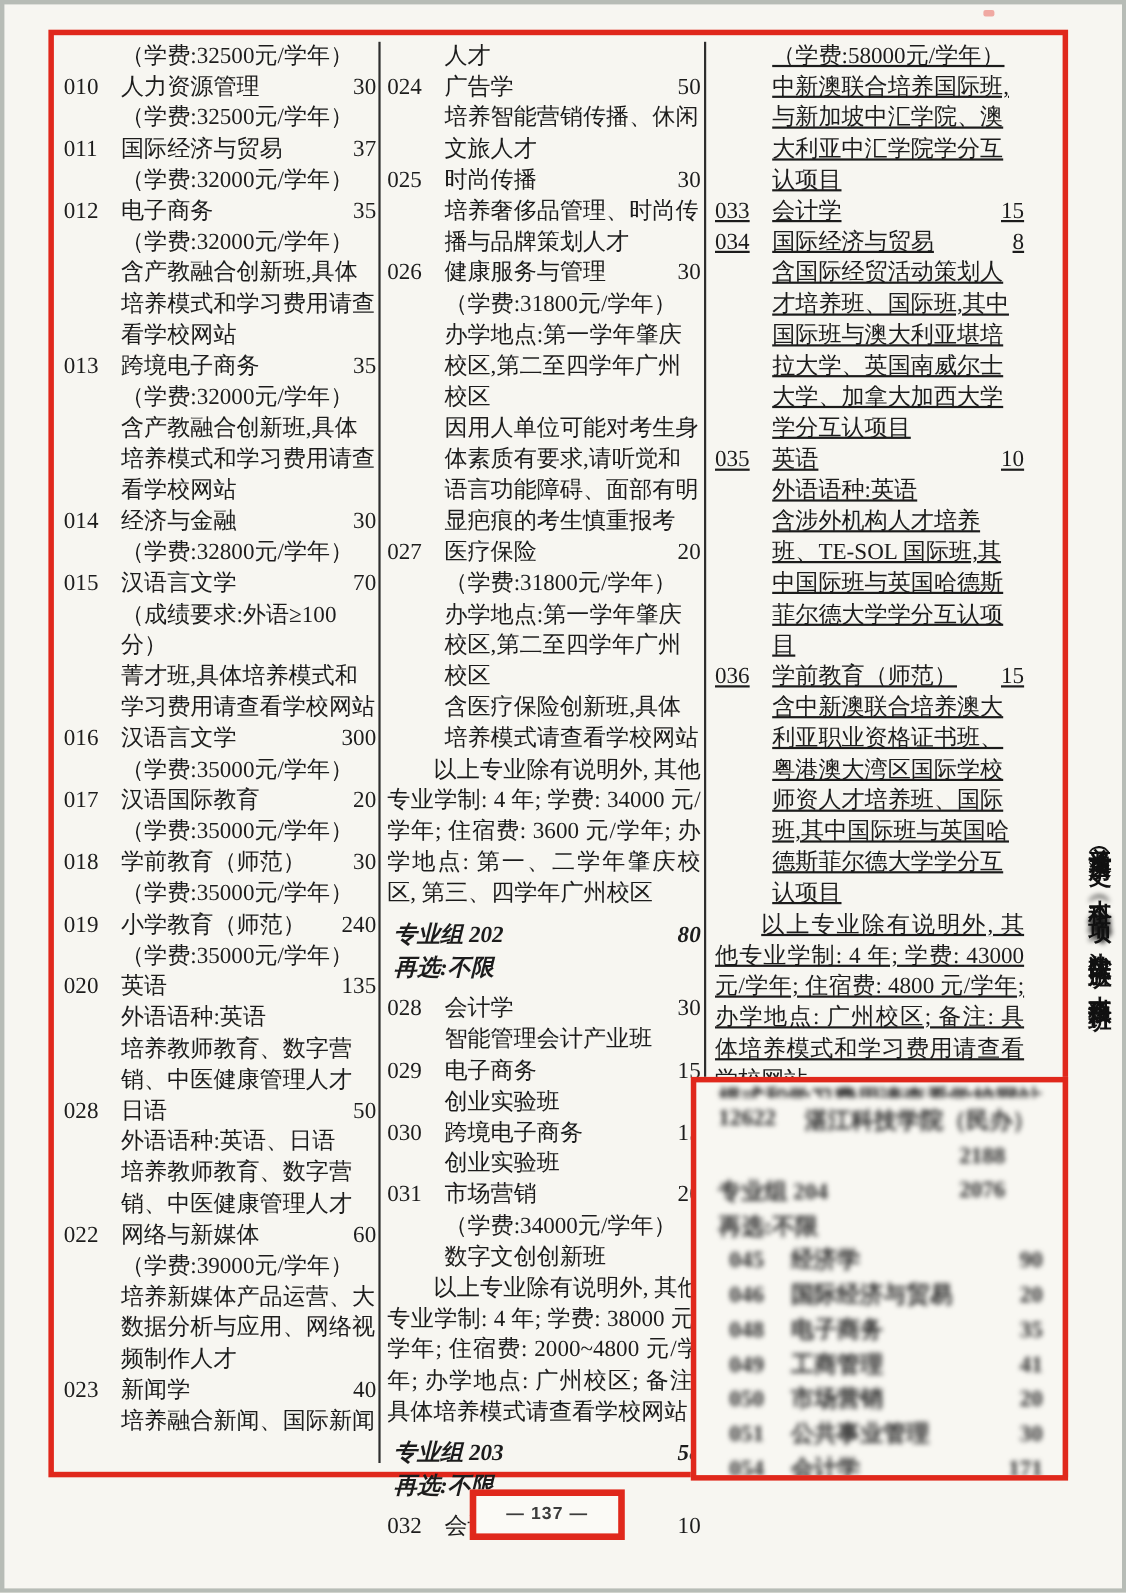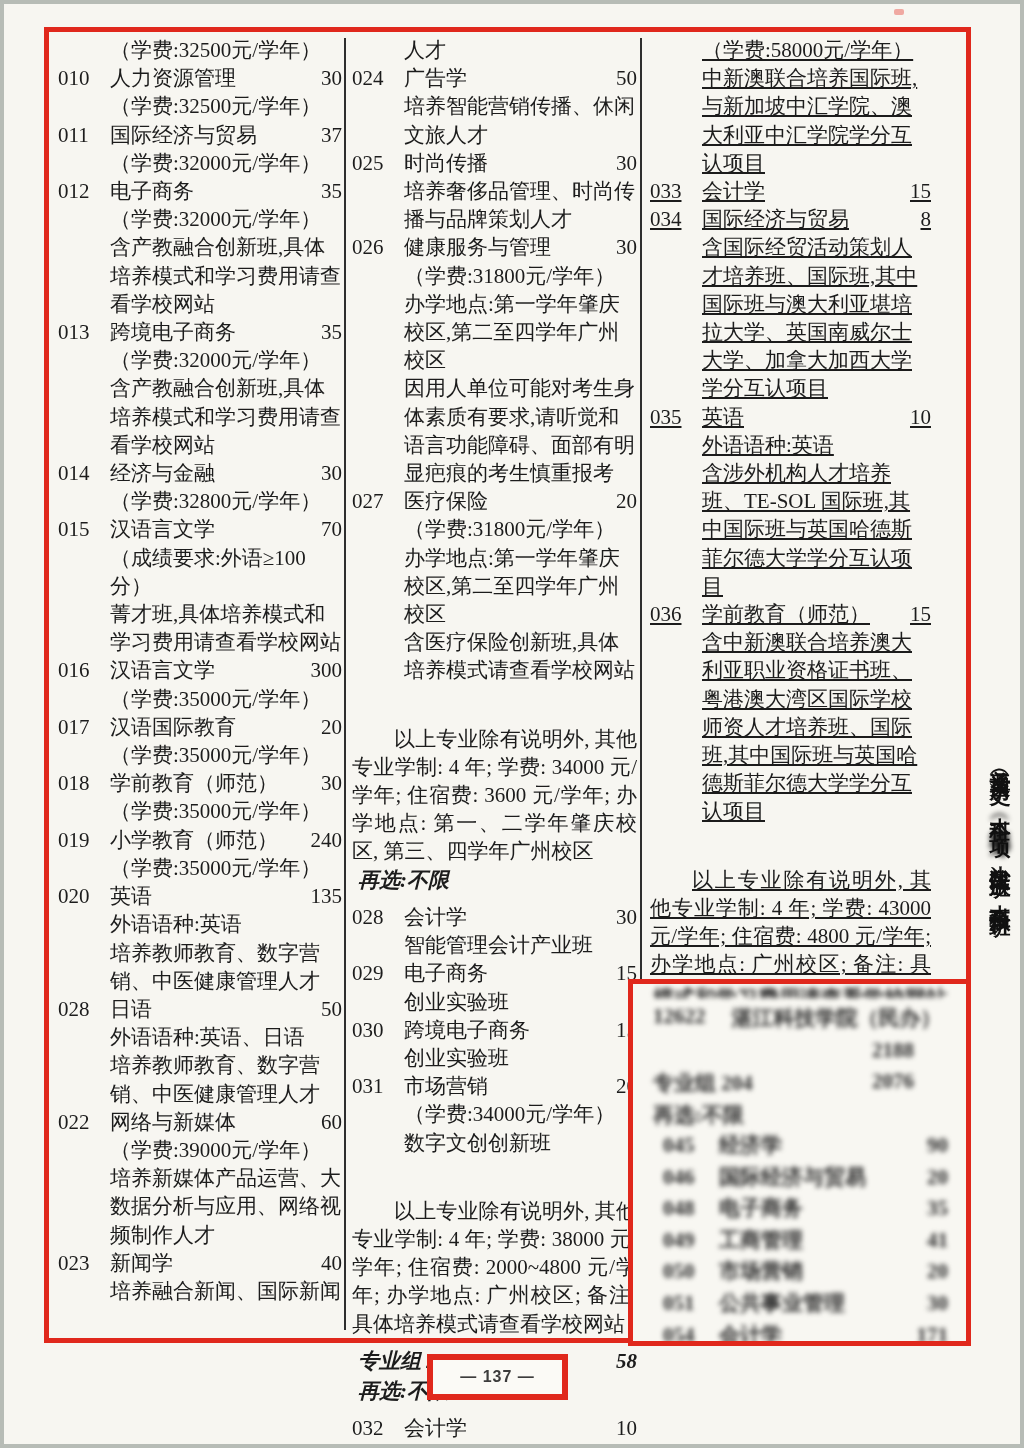--- a/index.html
+++ b/index.html
@@ -23,21 +23,21 @@
   .col-3{left:650px;width:281px;text-decoration:underline;}
   .vsep{position:absolute;width:2px;background:#2e2e2e;z-index:2;}
   .vsep-1{left:344px;top:38px;height:1292px;}
   .vsep-2{left:640px;top:38px;height:941px;}
 
   .major-row{display:flex;align-items:flex-end;}
   .major-code{flex:none;width:52px;}
   .major-name{flex:1 1 auto;}
   .major-quota{flex:none;text-align:right;padding-left:6px;}
   .detail-line{padding-left:52px;}
-  .para-block{text-indent:2em;text-align:justify;margin-top:40px;}
+  .para-block{text-indent:2em;text-align:justify;}
   .group-row{display:flex;justify-content:space-between;font-style:italic;font-weight:600;margin:9px 0 2px 0;padding-left:6px;}
   .resel-row{font-style:italic;font-weight:600;margin:0 0 9px 0;padding-left:6px;}
 
   .blur-red-box{
     position:absolute;left:628px;top:979px;width:343px;height:367px;
     border:5px solid #e0281c;box-sizing:border-box;background:#f8f7f2;
     overflow:hidden;z-index:10;
   }
   .blur-content{
     filter:blur(2.6px);
@@ -199,20 +199,24 @@
     <div class="detail-line">因用人单位可能对考生身体素质有要求,请听觉和语言功能障碍、面部有明显疤痕的考生慎重报考</div>
     <div class="major-row">
       <span class="major-code">027</span>
       <span class="major-name">医疗保险</span>
       <span class="major-quota">20</span>
     </div>
     <div class="detail-line">（学费:31800元/学年）</div>
     <div class="detail-line">办学地点:第一学年肇庆校区,第二至四学年广州校区</div>
     <div class="detail-line">含医疗保险创新班,具体培养模式请查看学校网站</div>
     <div class="para-block">以上专业除有说明外, 其他专业学制: 4 年; 学费: 34000 元/学年; 住宿费: 3600 元/学年; 办学地点: 第一、二学年肇庆校区, 第三、四学年广州校区</div>
+    <div class="group-row">
+      <span>专业组 202</span>
+      <span>80</span>
+    </div>
     <div class="resel-row">再选:不限</div>
     <div class="major-row">
       <span class="major-code">028</span>
       <span class="major-name">会计学</span>
       <span class="major-quota">30</span>
     </div>
     <div class="detail-line">智能管理会计产业班</div>
     <div class="major-row">
       <span class="major-code">029</span>
       <span class="major-name">电子商务</span>

